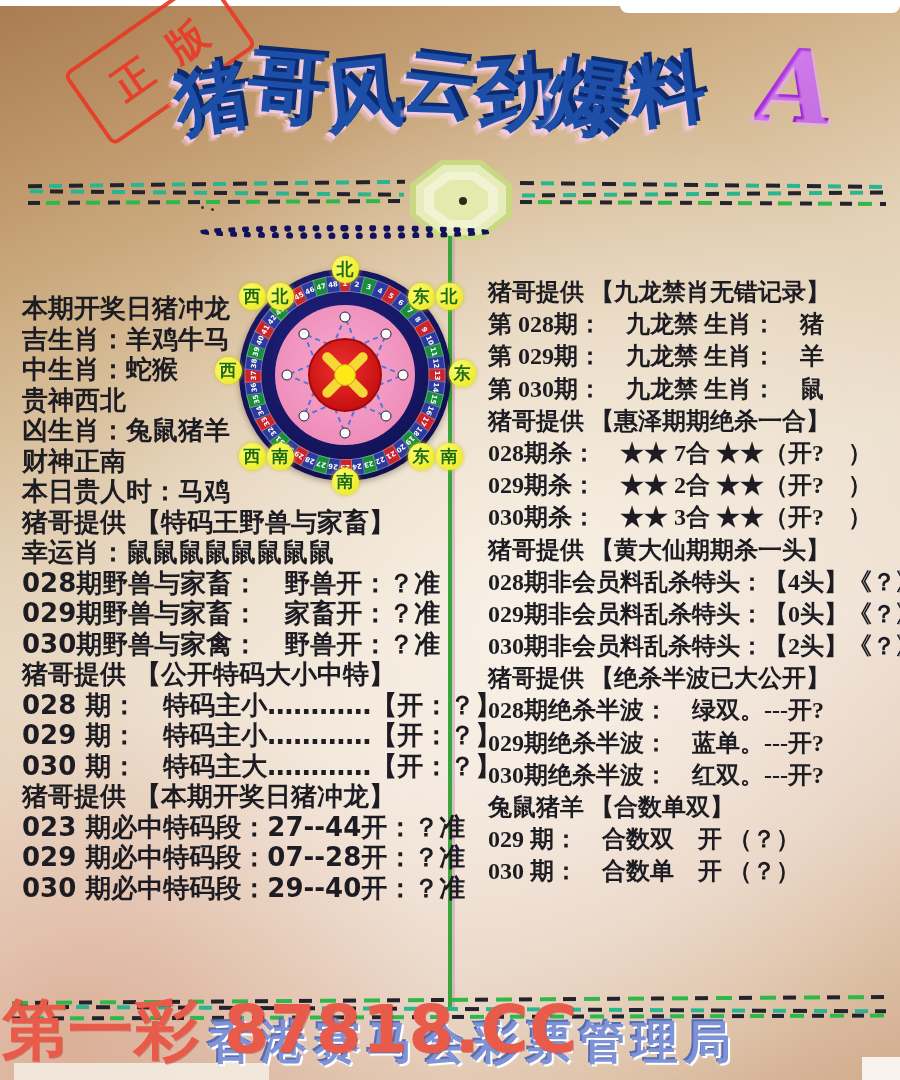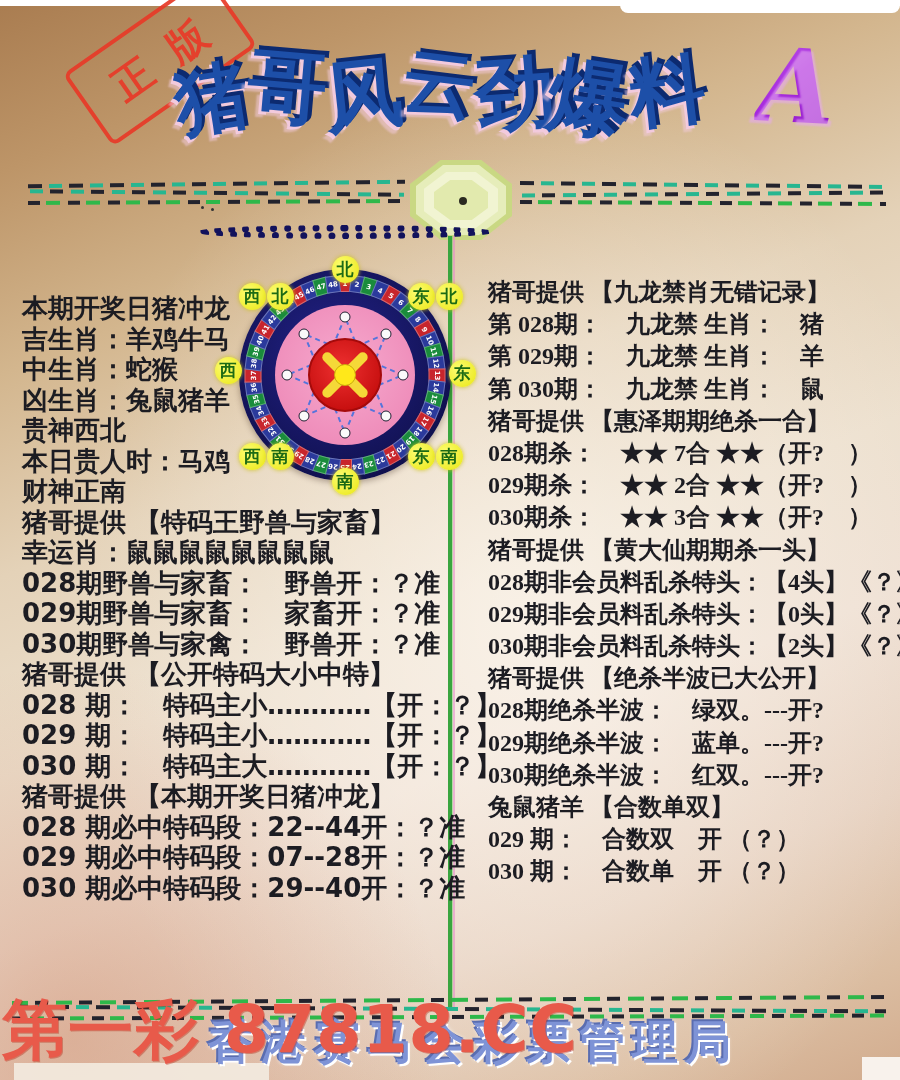--- a/index.html
+++ b/index.html
@@ -226,35 +226,35 @@
       <div class="dir" style="left: 33px; top: 145px;">西</div>
       <div class="dir" style="left: 57px; top: 71px;">西</div>
       <div class="dir" style="left: 85px; top: 71px;">北</div>
     </div>
 
   <div class="col col-left">
 
   <div class="line">本期开奖日猪冲龙</div>
       <div class="line">吉生肖：羊鸡牛马</div>
       <div class="line">中生肖：蛇猴</div>
+      <div class="line">贵神西北</div>
       <div class="line">凶生肖：兔鼠猪羊</div>
-      <div class="line">贵神西北</div>
+      <div class="line">财神正南</div>
       <div class="line">本日贵人时：马鸡</div>
-      <div class="line">财神正南</div>
       <div class="line">猪哥提供 【特码王野兽与家畜】</div>
       <div class="line">幸运肖：鼠鼠鼠鼠鼠鼠鼠鼠</div>
       <div class="line">028期野兽与家畜：　野兽开：？准</div>
       <div class="line">029期野兽与家畜：　家畜开：？准</div>
       <div class="line">030期野兽与家禽：　野兽开：？准</div>
       <div class="line">猪哥提供 【公开特码大小中特】</div>
       <div class="line">028 期：　特码主小…………【开：？】</div>
       <div class="line">029 期：　特码主小…………【开：？】</div>
       <div class="line">030 期：　特码主大…………【开：？】</div>
       <div class="line">猪哥提供 【本期开奖日猪冲龙】</div>
-      <div class="line">028 期必中特码段：22--44开：？准</div>
+      <div class="line">023 期必中特码段：27--44开：？准</div>
       <div class="line">029 期必中特码段：07--28开：？准</div>
       <div class="line">030 期必中特码段：29--40开：？准</div>
     </div>
 
   <div class="col col-right">
 
   <div class="line">猪哥提供 【九龙禁肖无错记录】</div>
       <div class="line">第 028期：　九龙禁 生肖：　猪</div>
       <div class="line">第 029期：　九龙禁 生肖：　羊</div>
       <div class="line">第 030期：　九龙禁 生肖：　鼠</div>

